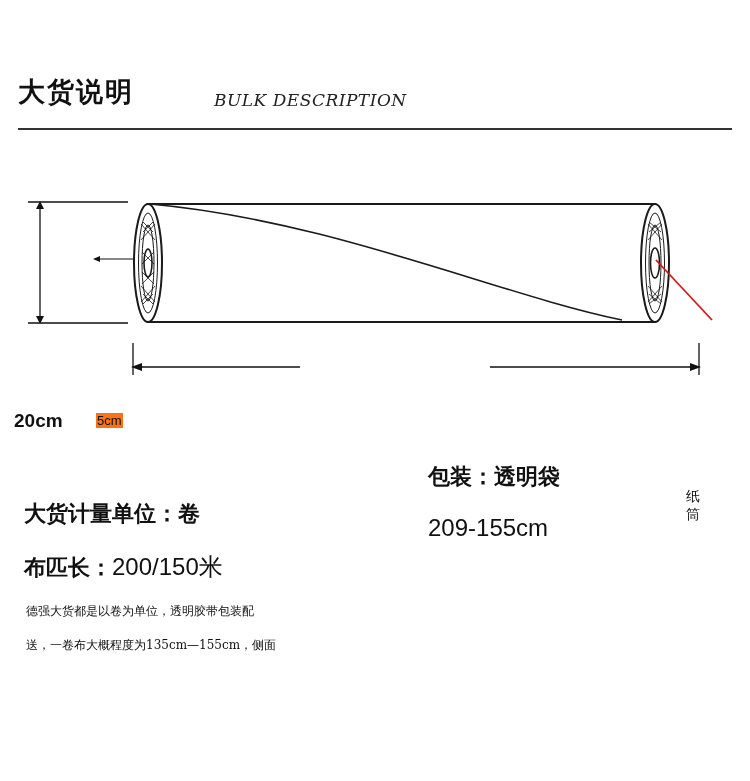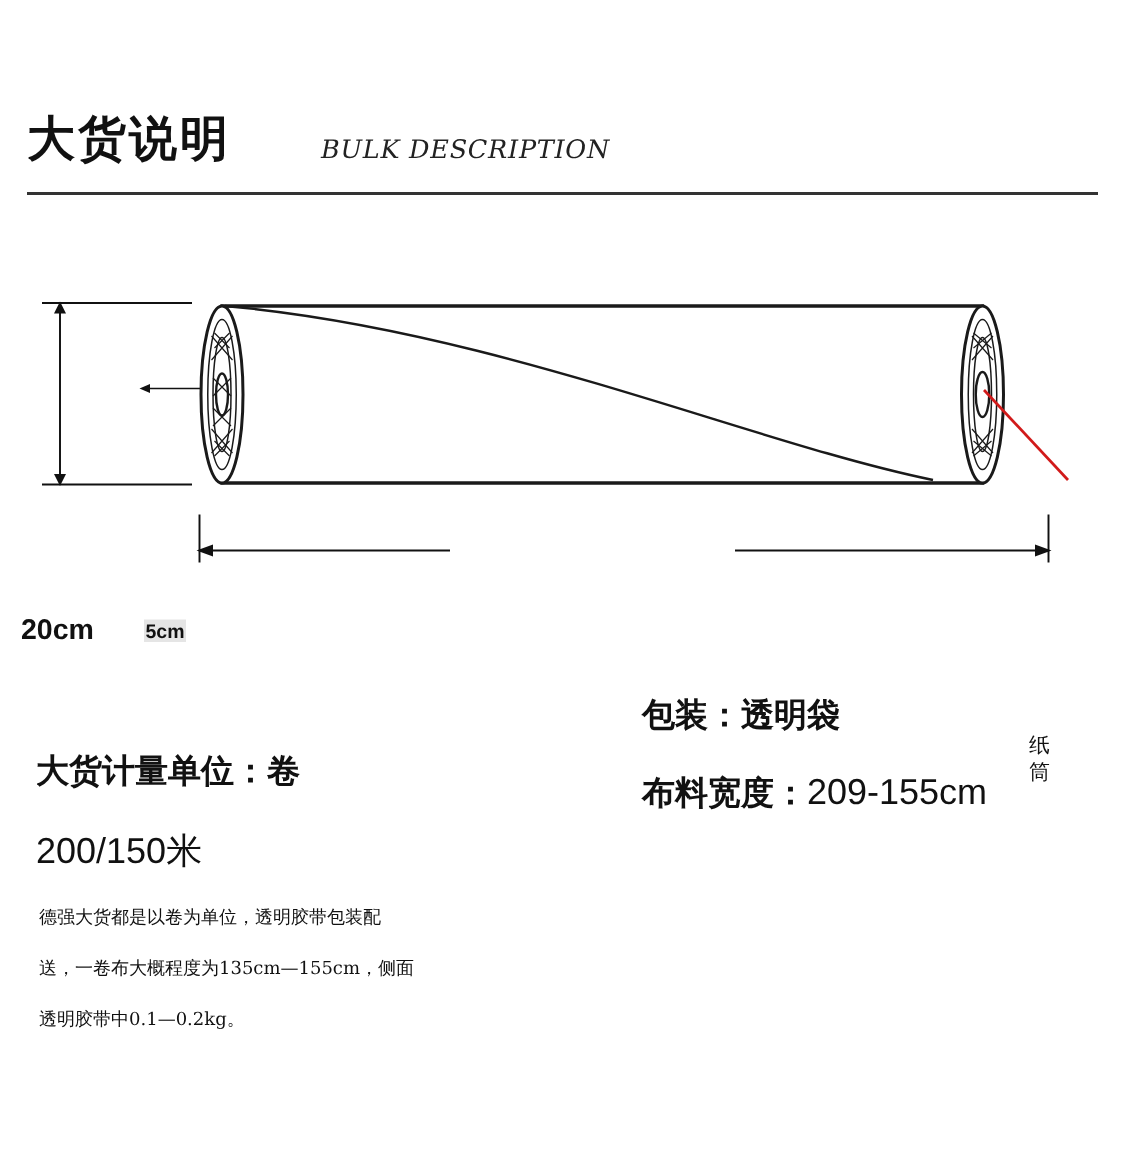--- a/index.html
+++ b/index.html
@@ -23,21 +23,21 @@
     top: 72px;
     width: 714px;
     height: 62px;
   }
   .title-cn {
     position: absolute;
     left: 0;
     top: 0;
     font-family: "DejaVu Serif", serif;
     font-weight: bold;
-    font-size: 32px;
+    font-size: 27px;
     letter-spacing: 2px;
     color: #111;
     line-height: 40px;
   }
   .title-en {
     position: absolute;
     left: 196px;
     top: 18px;
     font-family: "DejaVu Serif", serif;
     font-size: 17px;
@@ -72,23 +72,22 @@
   .lbl-20cm {
     left: 14px;
     top: 250px;
     font-size: 19px;
     font-weight: bold;
   }
   .lbl-5cm {
     left: 96px;
     top: 253px;
     font-size: 13px;
-    background: #e5e5e5;
+    background: #f97316;
     padding: 0 1px;
-    font-weight: bold;
   }
   .lbl-width {
     left: 305px;
     top: 357px;
     font-size: 19px;
   }
   .lbl-tube {
     left: 686px;
     top: 328px;
     font-size: 14px;
@@ -222,26 +221,25 @@
       <span class="spec-key">大货计量单位：</span>
       <span class="spec-key">卷</span>
     </div>
     <div class="spec-right">
       <span class="spec-key">包装：</span>
       <span class="spec-key">透明袋</span>
     </div>
   </div>
   <div class="spec-row">
     <div class="spec-left">
+      <span class="spec-key">布匹长：</span>
       <span class="spec-val">200/150米</span>
     </div>
     <div class="spec-right">
-      <span class="spec-key">布料宽度：</span>
       <span class="spec-val">209-155cm</span>
     </div>
   </div>
 </div>
 
 <div class="para">
   <p>德强大货都是以卷为单位，透明胶带包装配</p>
   <p>送，一卷布大概程度为135cm—155cm，侧面</p>
-  <p>透明胶带中0.1—0.2kg。</p>
 </div>
 
 </body></html>

